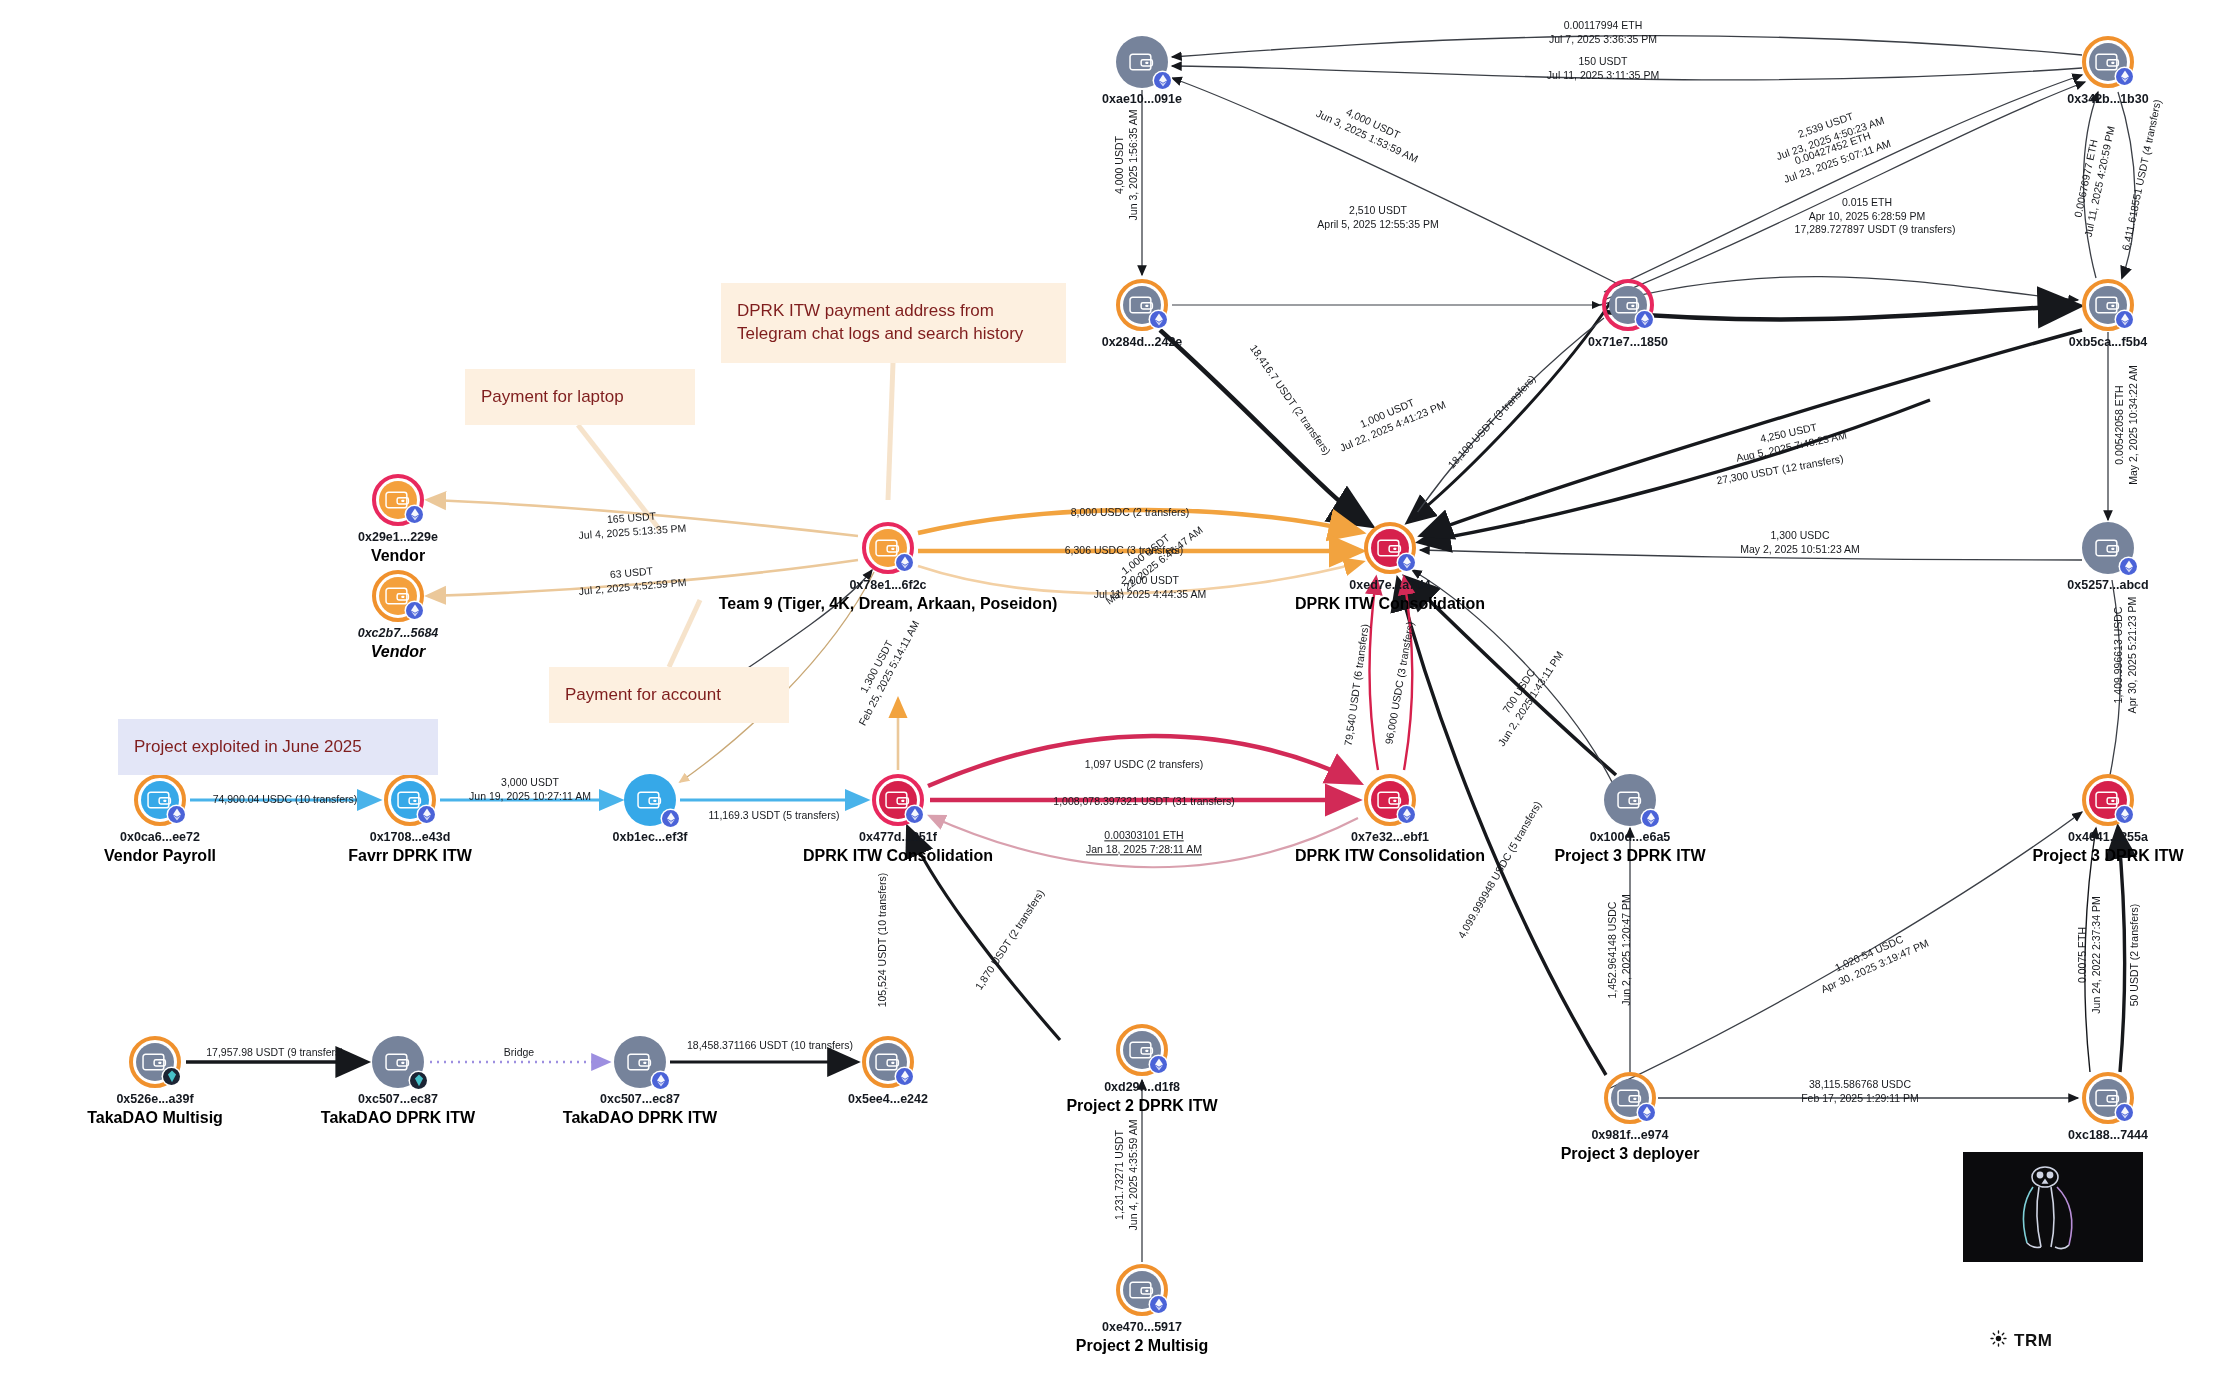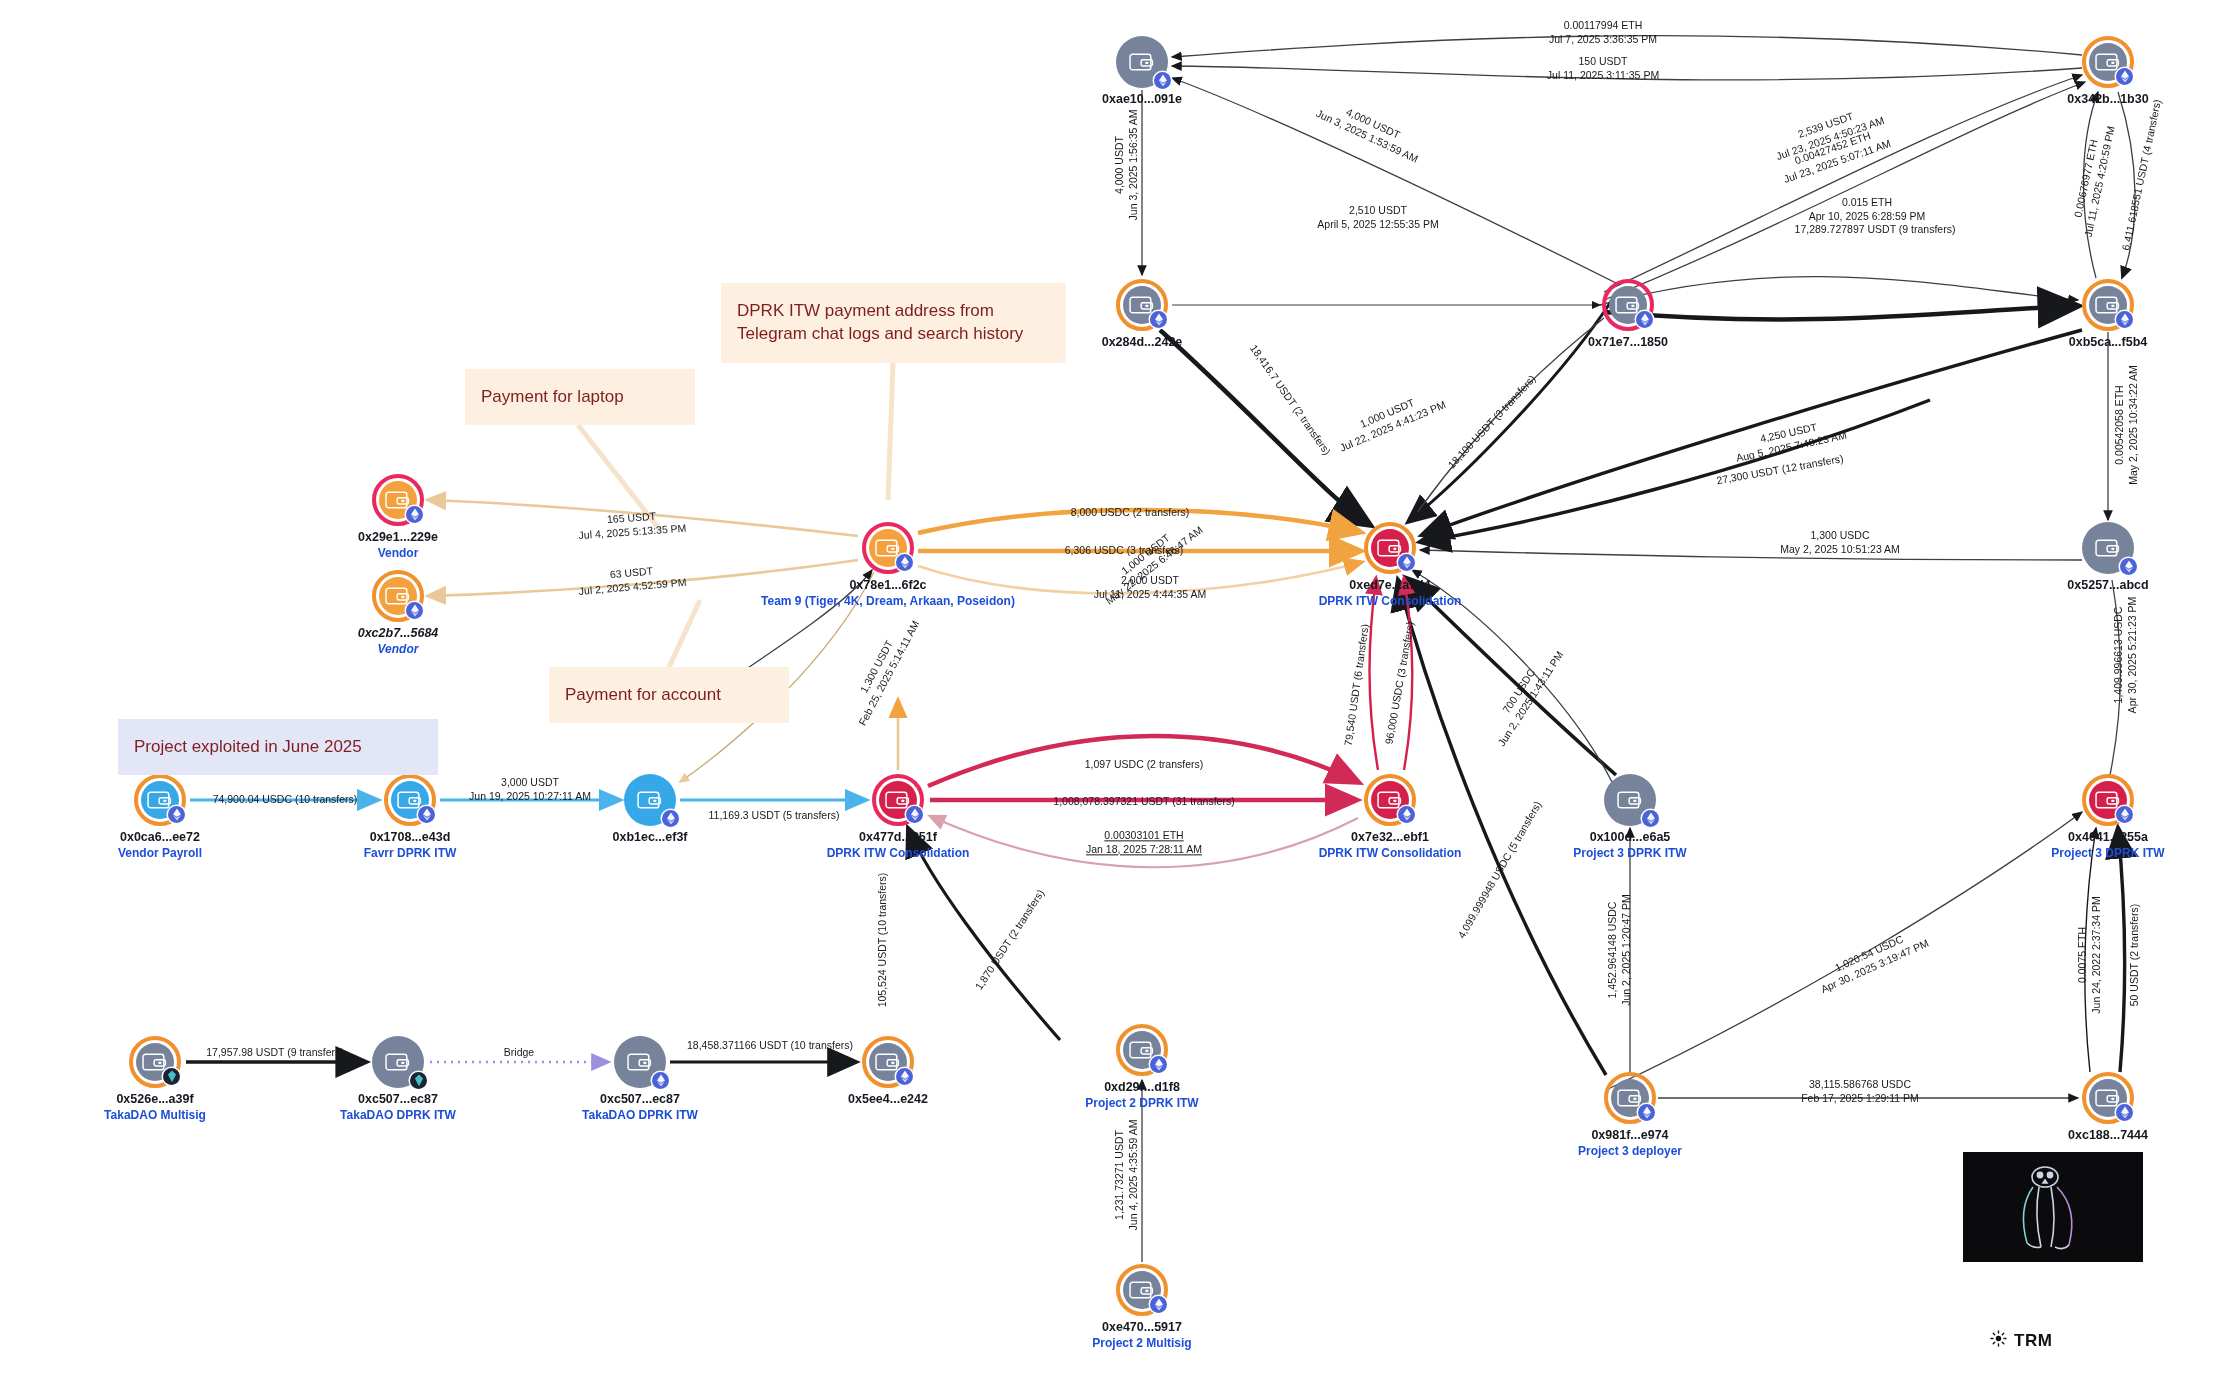--- a/index.html
+++ b/index.html
@@ -11,21 +11,21 @@
   .ring{position:relative;width:52px;height:52px;border-radius:50%;
         display:flex;align-items:center;justify-content:center;box-sizing:border-box;}
   .ring .core{width:100%;height:100%;border-radius:50%;display:flex;align-items:center;justify-content:center;}
   .ring.outlined{border:4px solid transparent;padding:3px;}
   .wicon{width:26px;height:22px;}
   .chip{position:absolute;right:-3px;bottom:-1px;width:17px;height:17px;border-radius:50%;
         display:flex;align-items:center;justify-content:center;box-shadow:0 0 0 1.5px #fff;}
   .chip svg{width:10px;height:13px;}
   .nlabel{position:absolute;left:50%;top:56px;transform:translateX(-50%);
           white-space:nowrap;text-align:center;font-size:12.5px;font-weight:bold;line-height:1.25;color:#14181f;}
-  .nsub{display:block;font-size:12px;font-weight:bold;color:#1d4ed8;}
+  .nsub{display:block;font-size:16px;font-weight:bold;color:#000000;}
   .callout{position:absolute;box-sizing:border-box;padding:12px 16px;font-size:17px;line-height:1.35;color:#7f1d1d;}
   .callout.cream{background:#fdf0e0;}
   .callout.lav{background:#e3e6f7;}
   .elabel{position:absolute;white-space:nowrap;font-size:10.5px;line-height:1.3;color:#17191d;
           text-align:center;transform-origin:center center;pointer-events:none;}
   .elabel b{font-weight:normal;display:block;}
   .logo{position:absolute;left:1963px;top:1152px;width:180px;height:110px;background:#0b0b0d;}
   .logo svg{position:absolute;left:50%;top:50%;transform:translate(-50%,-50%);}
   .brand{position:absolute;left:1990px;top:1330px;display:flex;align-items:center;gap:7px;
          font-size:17px;font-weight:bold;letter-spacing:.5px;color:#111;}
@@ -203,21 +203,21 @@
       <div class="elabel" style="left: 1492px; top: 422px; transform: translate(-50%, -50%) rotate(-47deg);">
         <b>18,100 USDT (3 transfers)</b>
       </div>
       <div class="elabel" style="left: 1790px; top: 440px; transform: translate(-50%, -50%) rotate(-12deg);">
         <b>4,250 USDT</b>
         <b>Aug 5, 2025 7:48:23 AM</b>
       </div>
       <div class="elabel" style="left: 1780px; top: 470px; transform: translate(-50%, -50%) rotate(-10deg);">
         <b>27,300 USDT (12 transfers)</b>
       </div>
-      <div class="elabel" style="left: 1800px; top: 543px; transform: translate(-50%, -50%) rotate(0deg); margin-left: 40px;">
+      <div class="elabel" style="left: 1800px; top: 543px; transform: translate(-50%, -50%) rotate(0deg);">
         <b>1,300 USDC</b>
         <b>May 2, 2025 10:51:23 AM</b>
       </div>
       <div class="elabel" style="left: 632px; top: 525px; transform: translate(-50%, -50%) rotate(-4deg);">
         <b>165 USDT</b>
         <b>Jul 4, 2025 5:13:35 PM</b>
       </div>
       <div class="elabel" style="left: 632px; top: 580px; transform: translate(-50%, -50%) rotate(-5deg);">
         <b>63 USDT</b>
         <b>Jul 2, 2025 4:52:59 PM</b>

